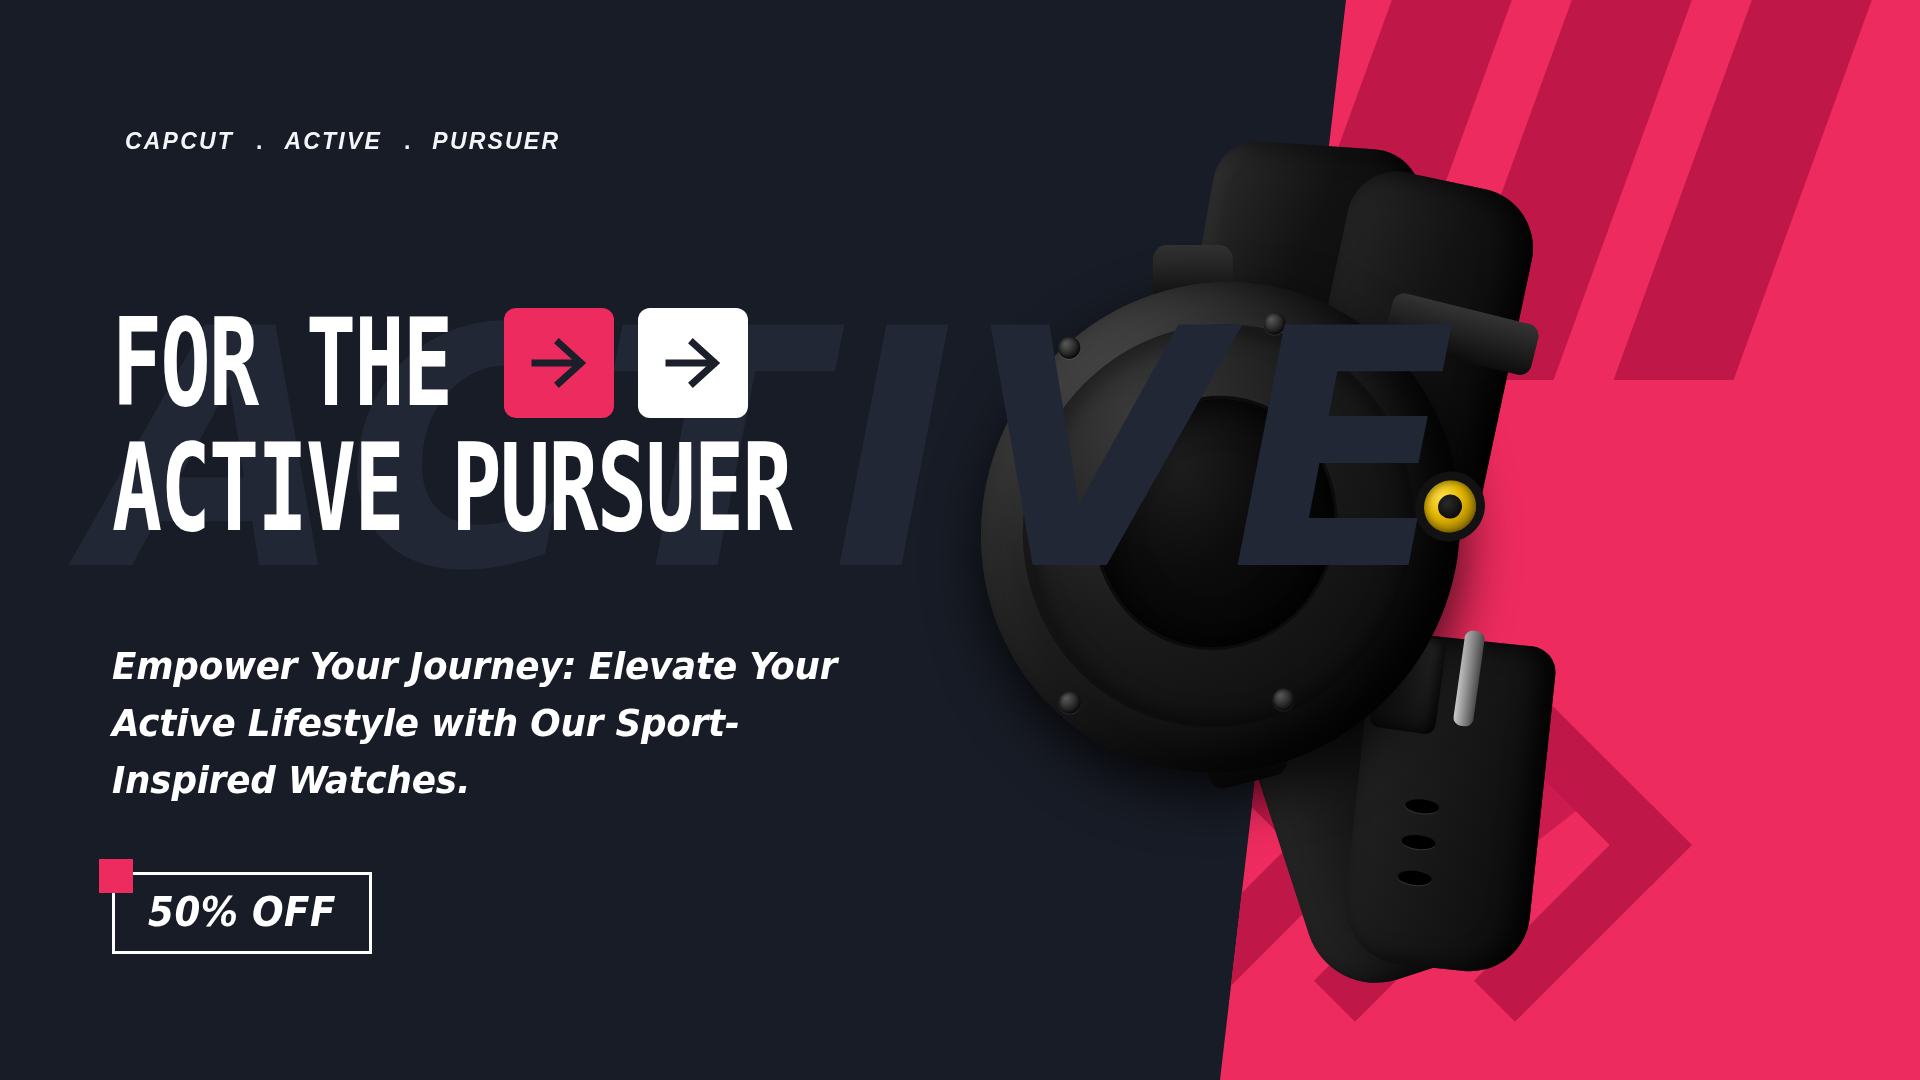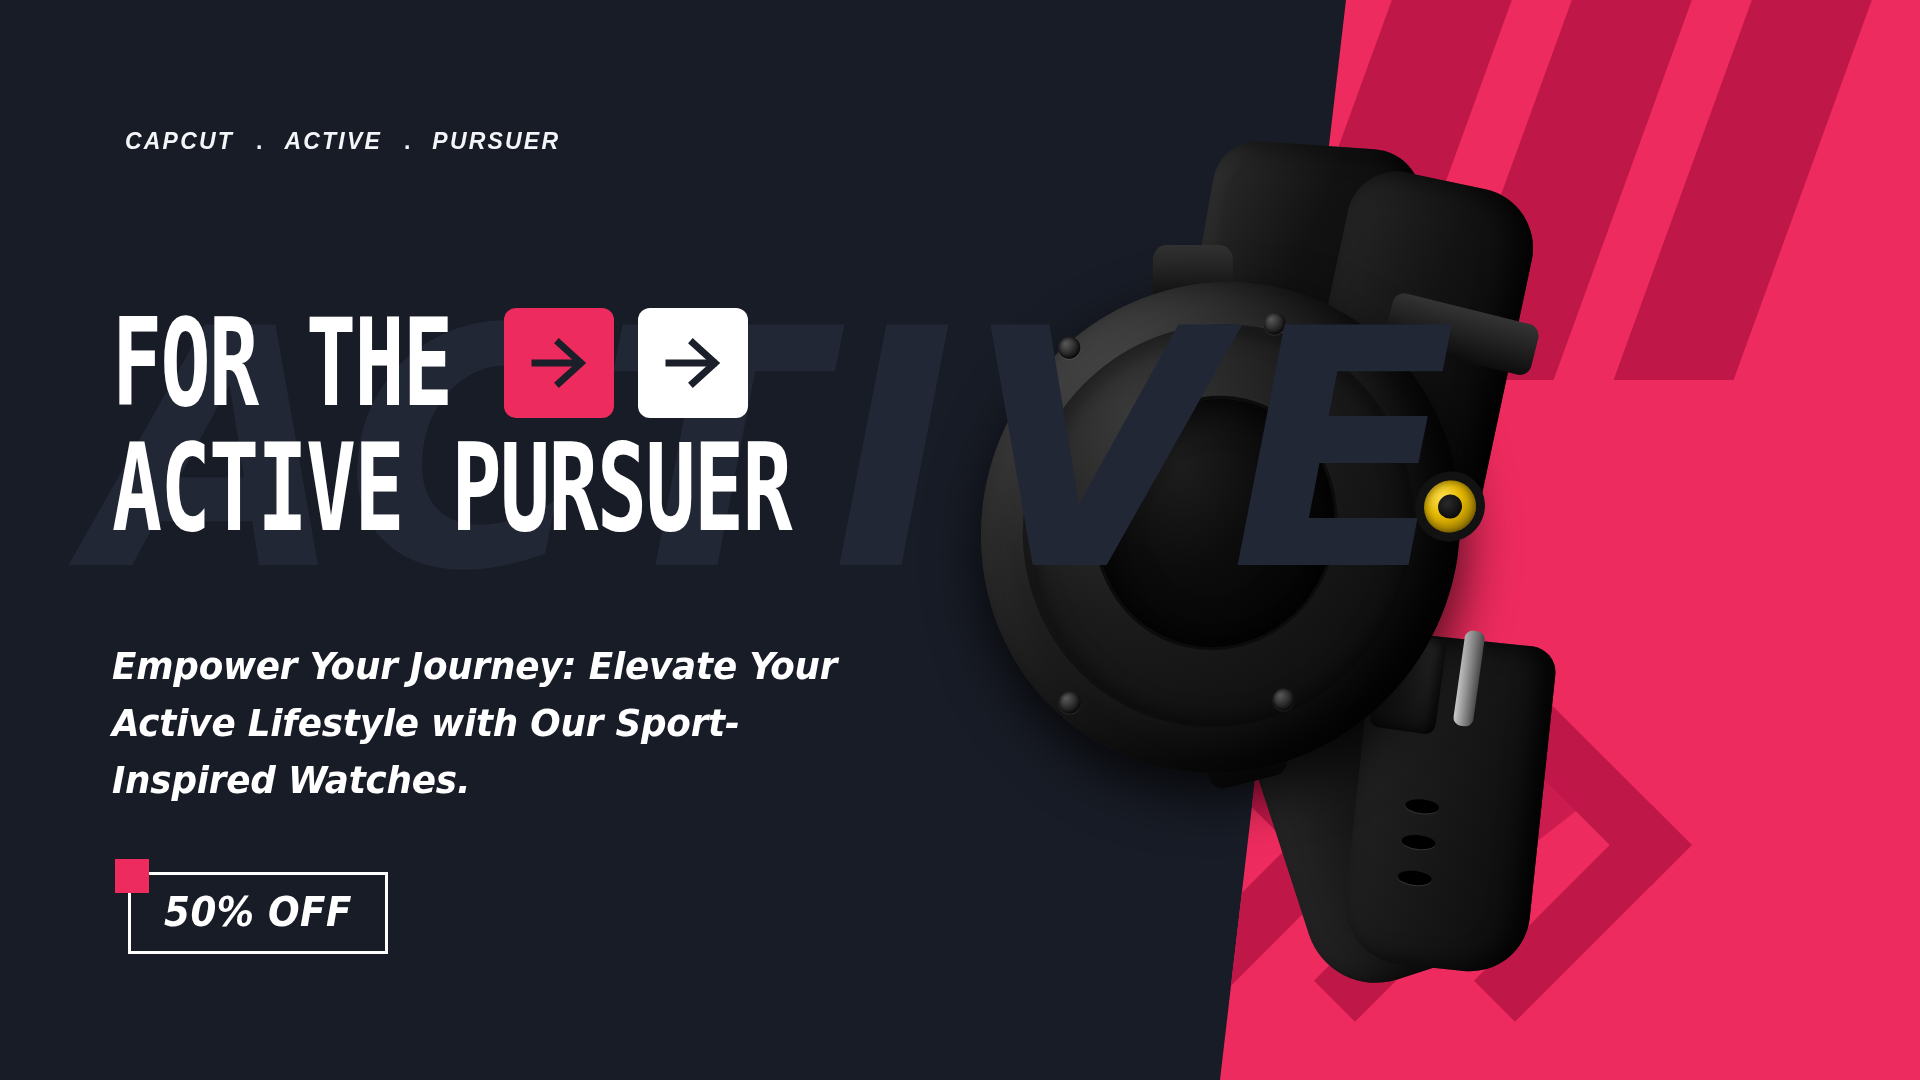--- a/index.html
+++ b/index.html
@@ -307,21 +307,21 @@
     color:#FFFFFF;
     line-height:1.50;
     letter-spacing:-.2px;
     z-index:5;
     transform: scaleX(.94);
     transform-origin:left top;
   }
 
   .badges {
     position:absolute;
-    left:128px; top:872px;
+    left:112px; top:872px;
     display:flex;
     align-items:flex-start;
     gap:10px;
     z-index:5;
     justify-content:space-between;
   }
   .badge {
     position:relative;
     border:3px solid #FFFFFF;
     padding:14px 26px 16px 26px;

